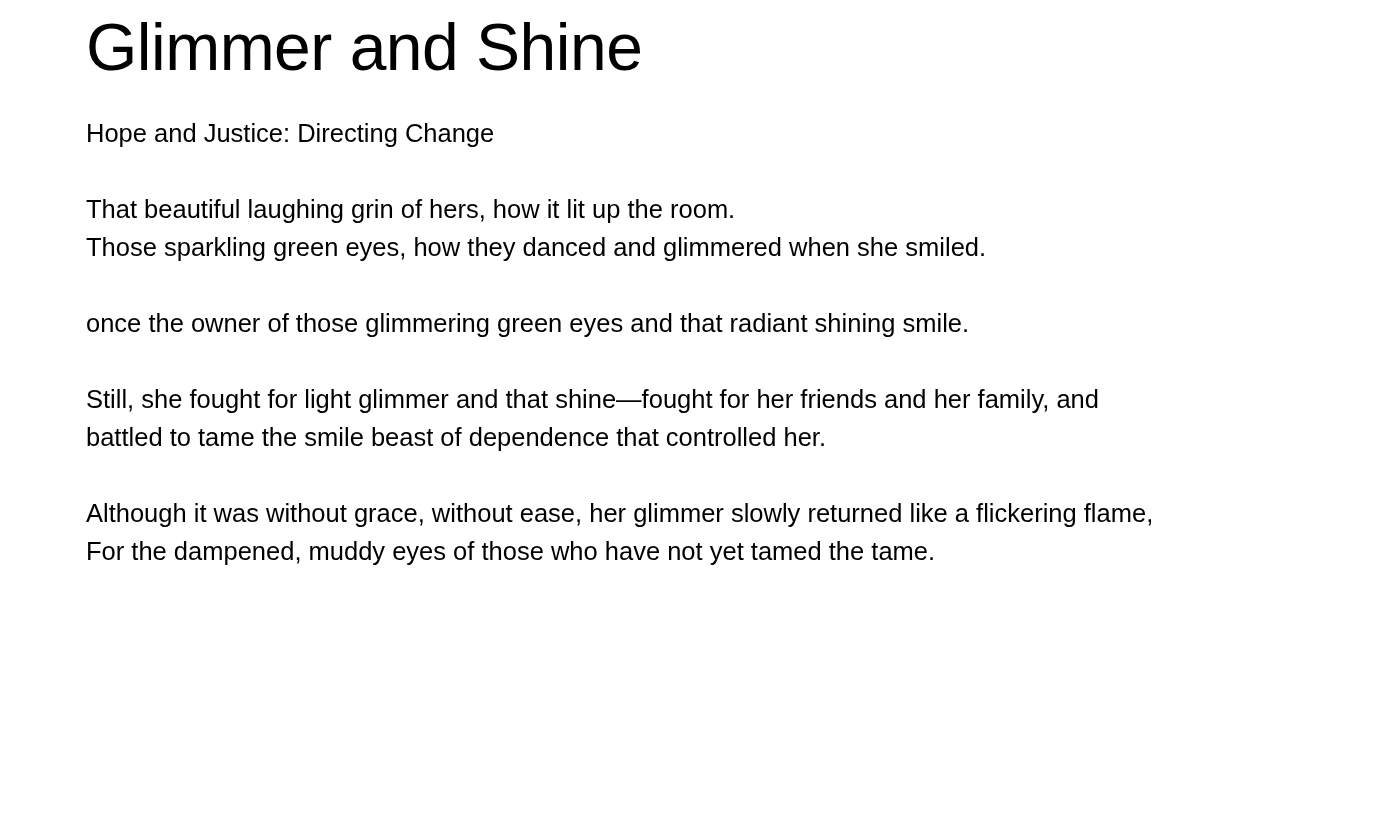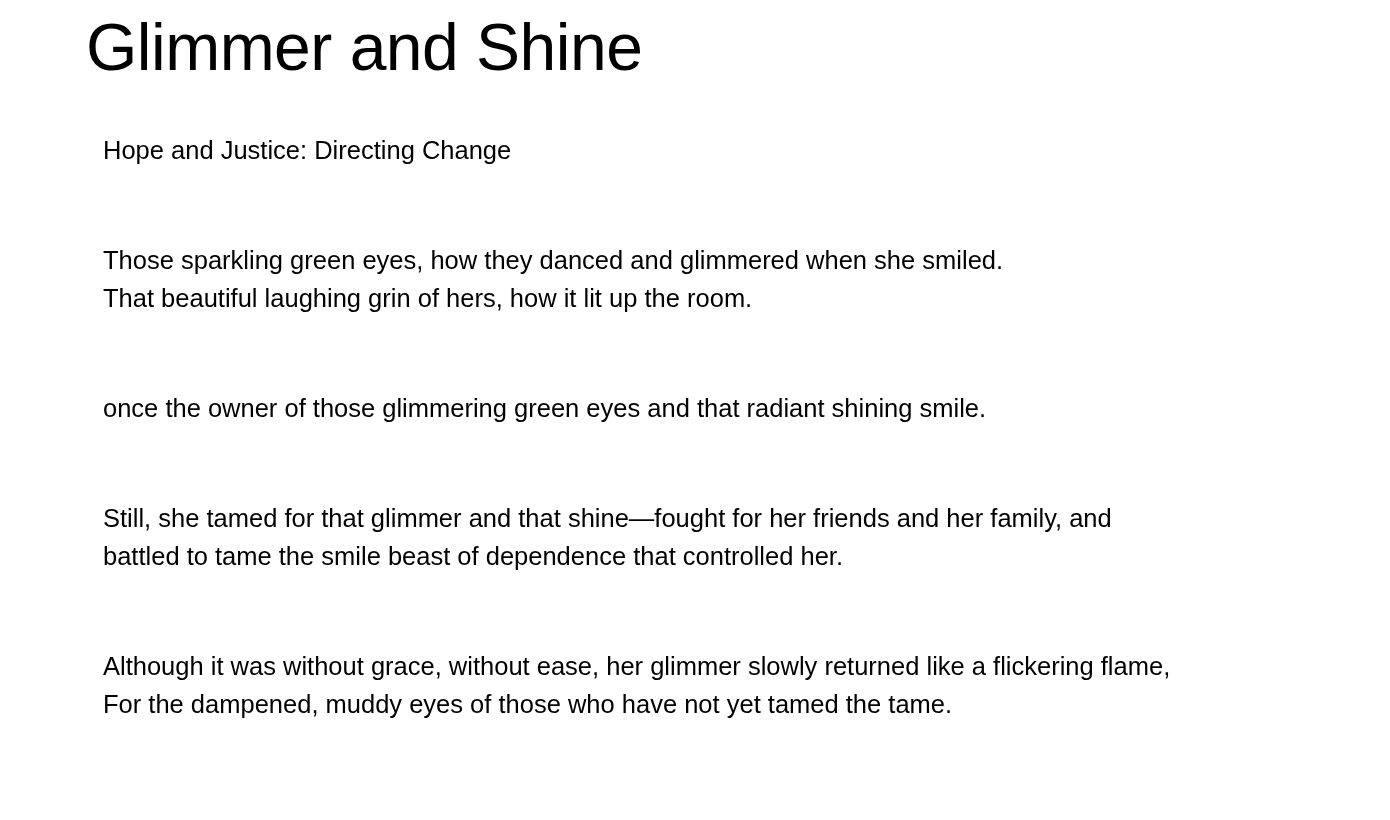--- a/index.html
+++ b/index.html
@@ -33,21 +33,21 @@
   }
   .body-block {
     position: absolute;
     left: 86px;
     top: 114px;
     width: 1250px;
   }
   .para {
     font-size: 25.5px;
     line-height: 38px;
-    margin: 17px;
+    margin: 0;
     font-weight: 400;
   }
   .para-line {
     display: block;
   }
   .spacer {
     height: 38px;
   }
 </style>
 </head>
@@ -59,34 +59,34 @@
 
   <div class="body-block">
 
     <p class="para">
       <span class="para-line">Hope and Justice: Directing Change</span>
     </p>
 
     <div class="spacer"></div>
 
     <p class="para">
+      <span class="para-line">That beautiful laughing grin of hers, how it lit up the room.</span>
       <span class="para-line">Those sparkling green eyes, how they danced and glimmered when she smiled.</span>
-      <span class="para-line">That beautiful laughing grin of hers, how it lit up the room.</span>
     </p>
 
     <div class="spacer"></div>
 
     <p class="para">
       <span class="para-line">once the owner of those glimmering green eyes and that radiant shining smile.</span>
     </p>
 
     <div class="spacer"></div>
 
     <p class="para">
-      <span class="para-line">Still, she tamed for that glimmer and that shine—fought for her friends and her family, and</span>
+      <span class="para-line">Still, she fought for light glimmer and that shine—fought for her friends and her family, and</span>
       <span class="para-line">battled to tame the smile beast of dependence that controlled her.</span>
     </p>
 
     <div class="spacer"></div>
 
     <p class="para">
       <span class="para-line">Although it was without grace, without ease, her glimmer slowly returned like a flickering flame,</span>
       <span class="para-line">For the dampened, muddy eyes of those who have not yet tamed the tame.</span>
     </p>
 

